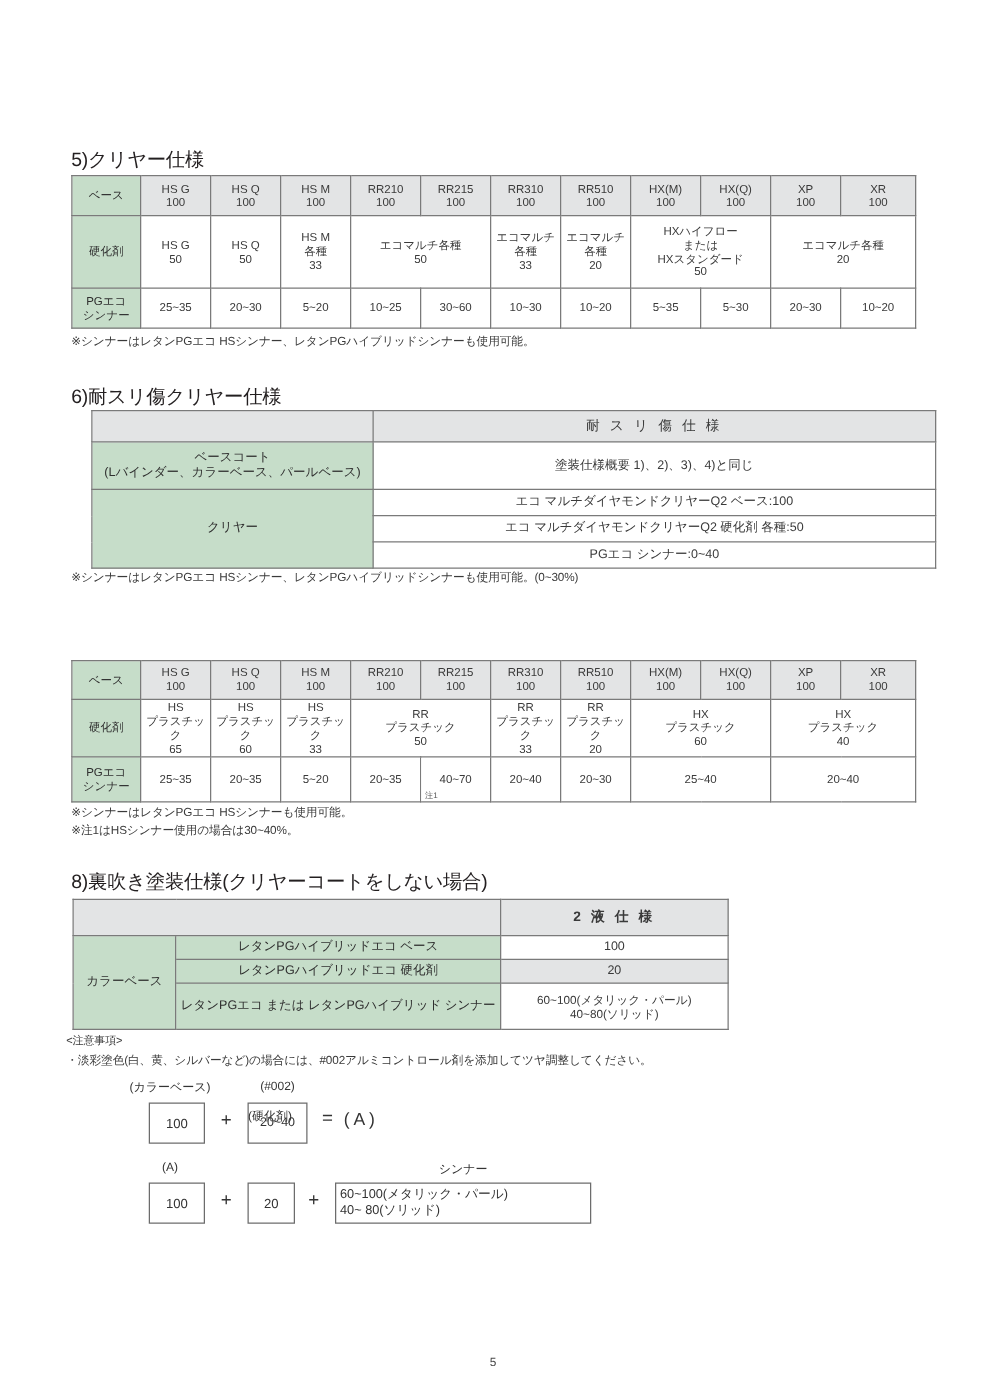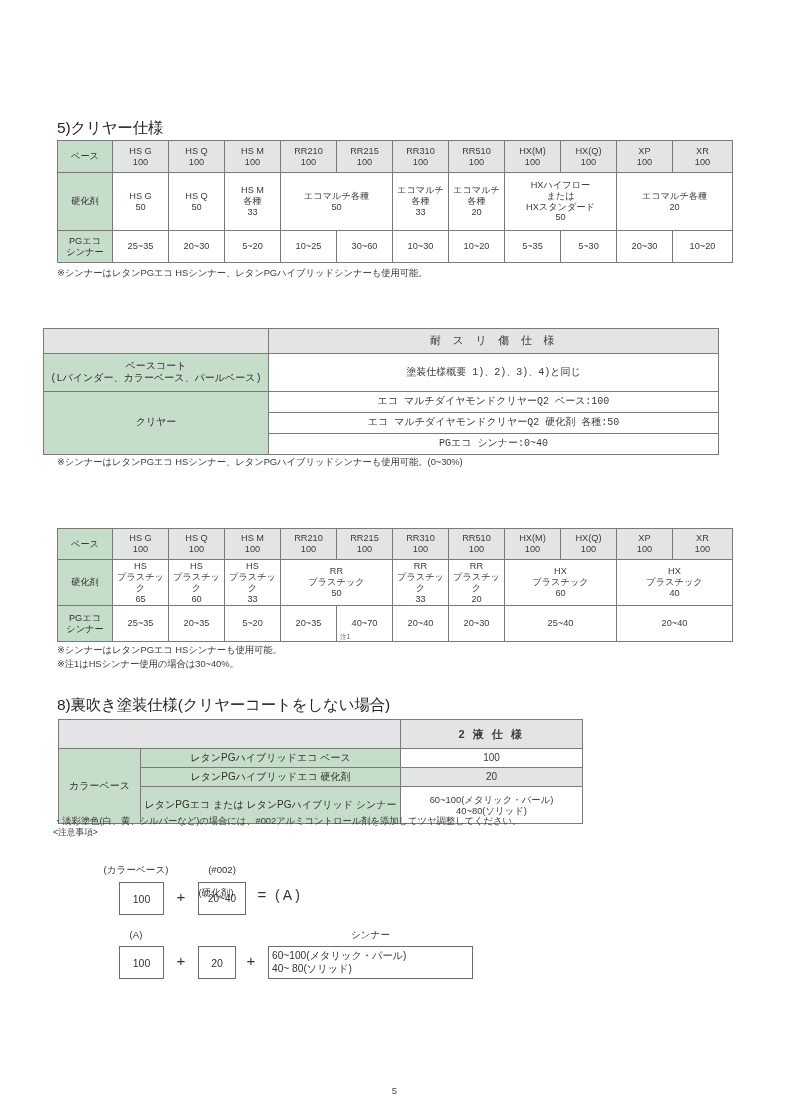--- a/index.html
+++ b/index.html
@@ -196,22 +196,23 @@
         <td class="white">5~35</td>
         <td class="white">5~30</td>
         <td class="white">20~30</td>
         <td class="white">10~20</td>
       </tr>
     </tbody>
   </table>
 
   <div class="note" style="left:57px; top:266px;">※シンナーはレタンPGエコ  HSシンナー、レタンPGハイブリッドシンナーも使用可能。</div>
 
-
-  <table class="grid" id="t6" style="left:43px; top:328px; width:675px; font-size:10px;font-family:Liberation Mono, monospace;">
+  <div class="section-title" style="left:57px; top:307px;">6)耐スリ傷クリヤー仕様</div>
+
+  <table class="grid" id="t6" style="left:73px; top:328px; width:675px; font-size:10px;">
     <colgroup>
         <col style="width:225px">
         <col style="width:450px">
       </colgroup>
     <tbody>
       <tr style="height:25px;">
         <td class="gray"></td>
         <td class="gray hdr-big">耐 ス リ 傷 仕 様</td>
       </tr>
       <tr style="height:38px;">
@@ -349,21 +350,21 @@
       </tr>
       <tr style="height:37px;">
         <td class="green">レタンPGエコ または レタンPGハイブリッド シンナー</td>
         <td class="white" style="font-size:9.4px;">60~100(メタリック・パール)
 40~80(ソリッド)</td>
       </tr>
     </tbody>
   </table>
 
   <div class="note" style="left:53px; top:826px; font-size:8.8px;">&lt;注意事項&gt;</div>
-  <div class="note" style="left:53px; top:814px; font-size:9.4px;">・淡彩塗色(白、黄、シルバーなど)の場合には、#002アルミコントロール剤を添加してツヤ調整してください。</div>
+  <div class="note" style="left:53px; top:841px; font-size:9.4px;">・淡彩塗色(白、黄、シルバーなど)の場合には、#002アルミコントロール剤を添加してツヤ調整してください。</div>
 
   <div class="f-label" style="left:91px; top:864px; width:90px;">(カラーベース)</div>
   <div class="f-box" style="left:119px; top:882px; width:45px; height:33px;">100</div>
   <div class="f-op" style="left:170px; top:888px; width:22px;">+</div>
   <div class="f-label" style="left:192px; top:864px; width:60px;">(#002)</div>
   <div class="f-box" style="left:198px; top:882px; width:48px; height:33px; font-size:10px;">20~40</div>
   <div class="f-op" style="left:252px; top:886px; width:20px;">=</div>
   <div class="f-res" style="left:275px; top:887px;">( A )</div>
 
   <div class="f-label" style="left:106px; top:929px; width:60px;">(A)</div>

